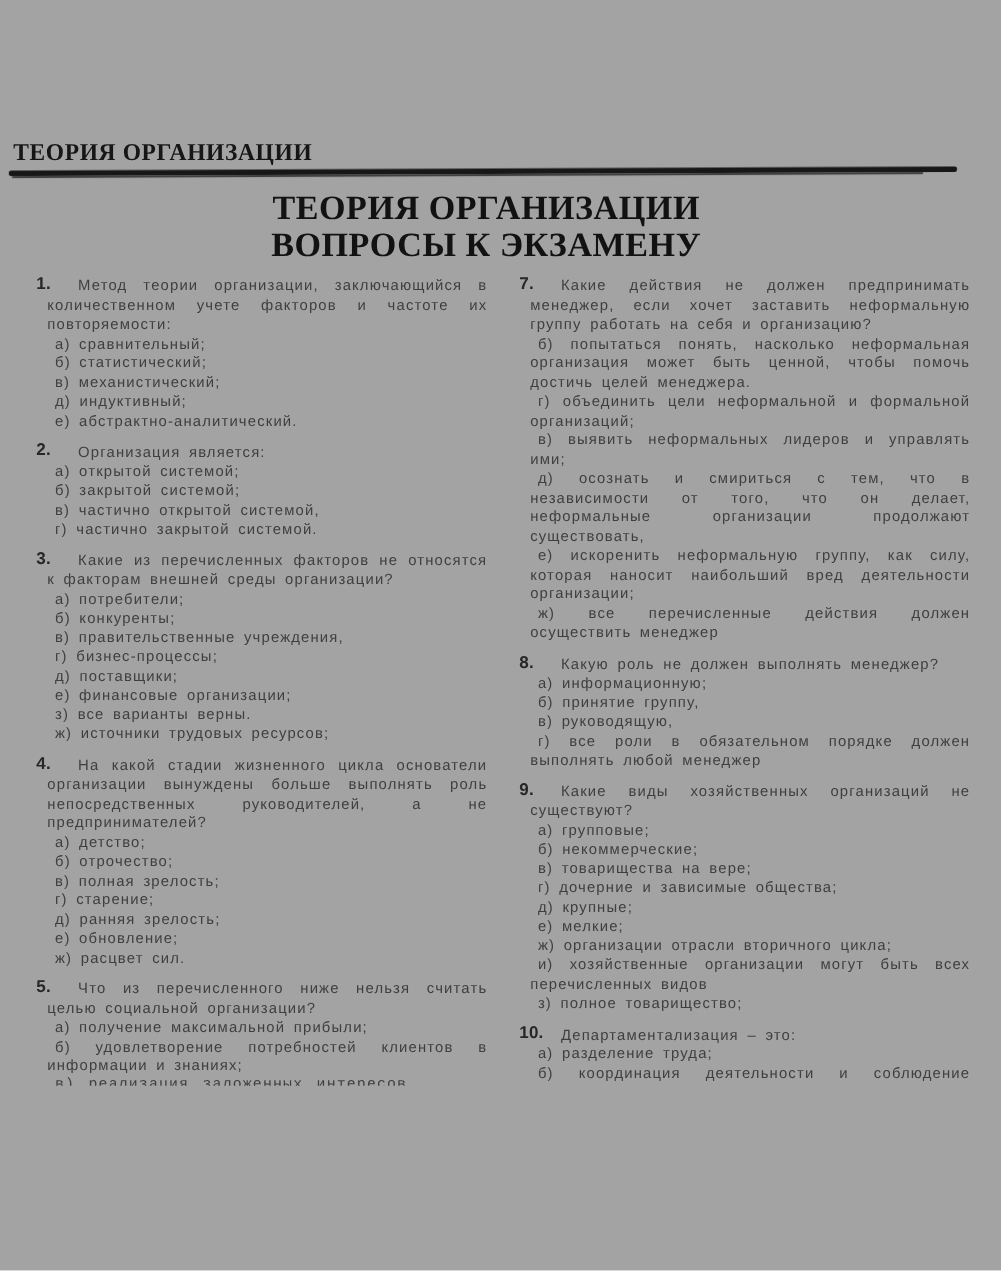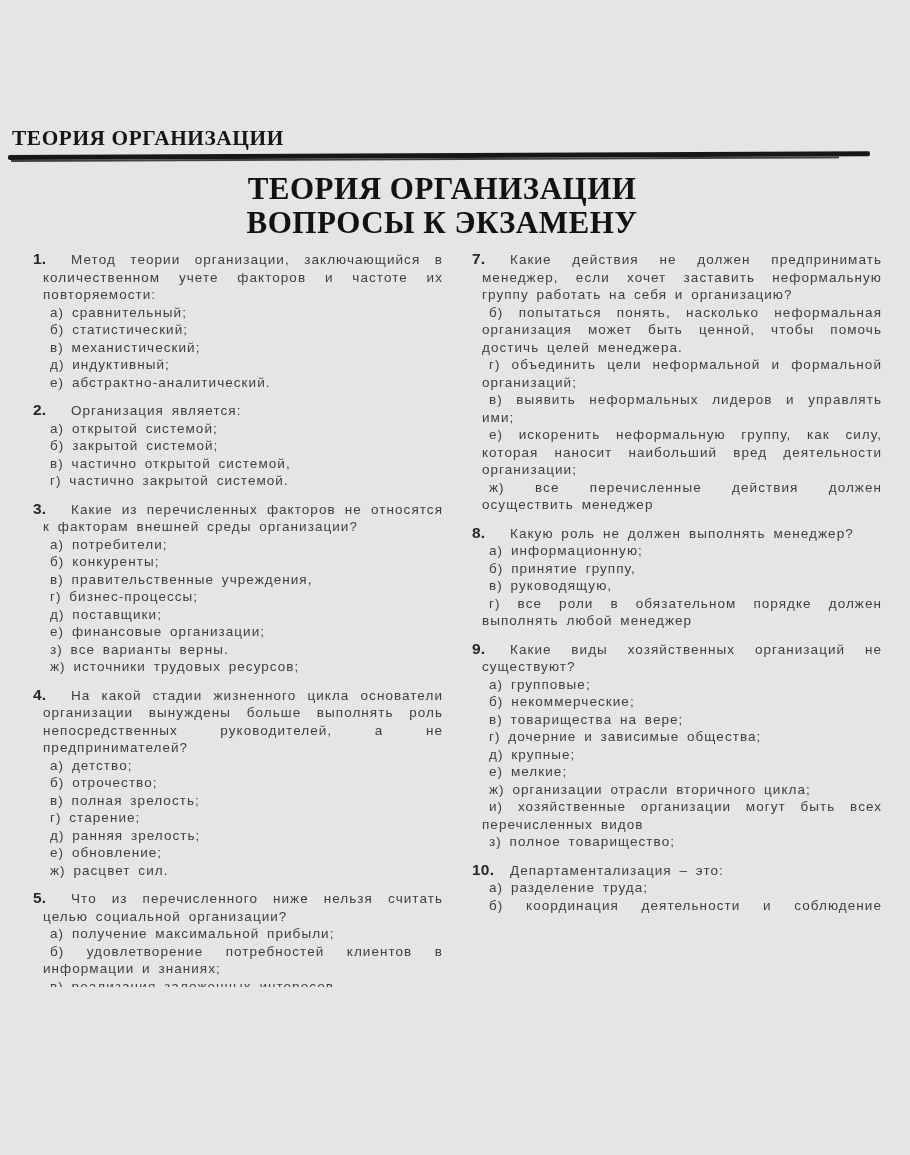--- a/index.html
+++ b/index.html
@@ -1,20 +1,20 @@
 <!DOCTYPE html>
 <html><head>
 <meta charset="utf-8">
 <style>
   html, body { margin: 0; padding: 0; background: #ffffff; }
   .page {
     position: relative;
     width: 910px;
     height: 1155px;
-    background: #e5e5e5;
+    background: #a3a3a3;
     overflow: hidden;
     font-family: "Liberation Sans", sans-serif;
   }
 
   
   .running-header {
     position: absolute;
     left: 12px;
     top: 126px;
     font-family: "Liberation Serif", serif;
@@ -85,21 +85,21 @@
   }
   .question { position: relative; margin: 0 0 11px 0; }
   .qnum {
     position: absolute; left: 5px; top: -1px;
     font-weight: bold; font-size: 15.5px;
     letter-spacing: 0.2px; color: #272727;
   }
   .qbody { margin-left: 15px; }
   .qtext { margin: 0; text-indent: 28px; text-align: justify; }
   .opt   { margin: 0; text-indent: 7px;  text-align: justify; }
-  .opt.clipped { height: 9px; overflow: hidden; }
+  .opt.clipped { height: 9px; overflow: hidden; font-family: Liberation Mono, monospace; }
   
   .col-right .question:last-child .opt:last-child { text-align-last: justify; }
 </style>
 </head>
 <body>
 
 <div class="page">
 
   <div class="running-header">ТЕОРИЯ ОРГАНИЗАЦИИ</div>
 
@@ -174,20 +174,21 @@
         </div>
       </div>
     <div class="col col-right">
         <div class="question">
           <span class="qnum">7.</span>
           <div class="qbody">
             <p class="qtext">Какие действия не должен предпринимать менеджер, если хочет заставить неформальную группу работать на себя и организацию?</p>
             <p class="opt">б) попытаться понять, насколько неформальная организация может быть ценной, чтобы помочь достичь целей менеджера.</p>
             <p class="opt">г) объединить цели неформальной и формальной организаций;</p>
             <p class="opt">в) выявить неформальных лидеров и управлять ими;</p>
+            <p class="opt">д) осознать и смириться с тем, что в независимости от того, что он делает, неформальные организации продолжают существовать,</p>
             <p class="opt">е) искоренить неформальную группу, как силу, которая наносит наибольший вред деятельности организации;</p>
             <p class="opt">ж) все перечисленные действия должен осуществить менеджер</p>
           </div>
         </div>
         <div class="question">
           <span class="qnum">8.</span>
           <div class="qbody">
             <p class="qtext">Какую роль не должен выполнять менеджер?</p>
             <p class="opt">а) информационную;</p>
             <p class="opt">б) принятие группу,</p>

